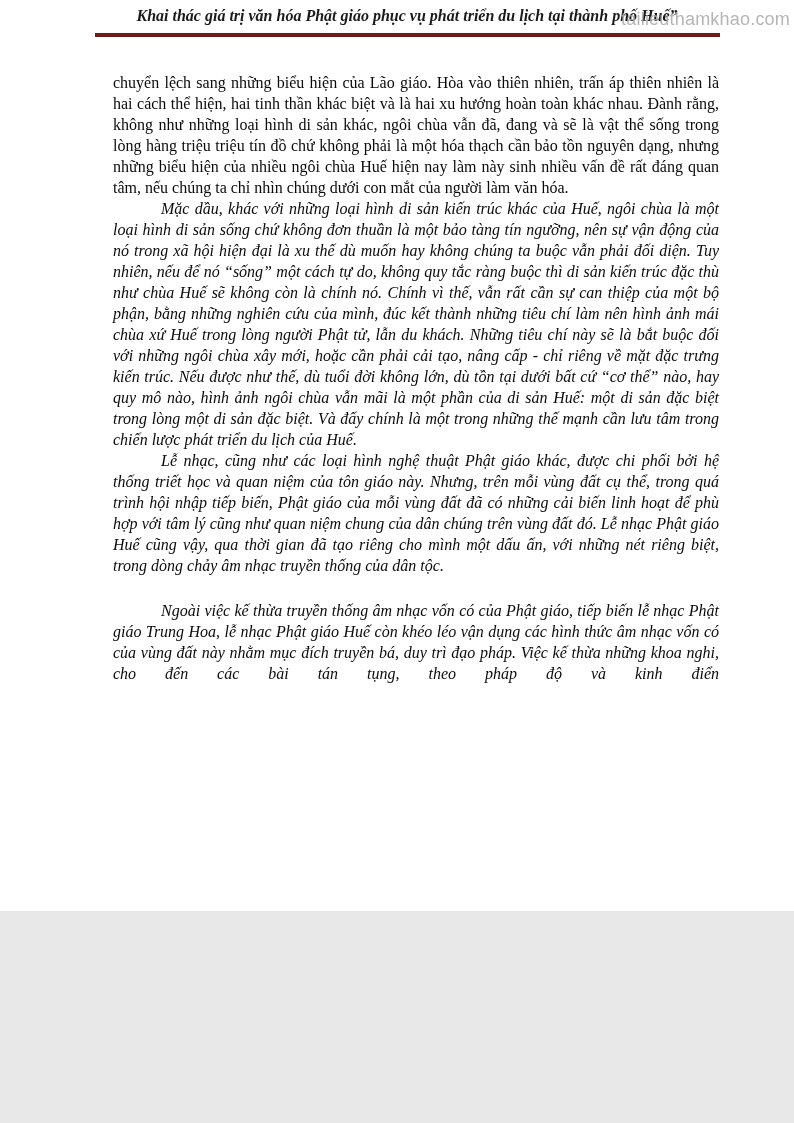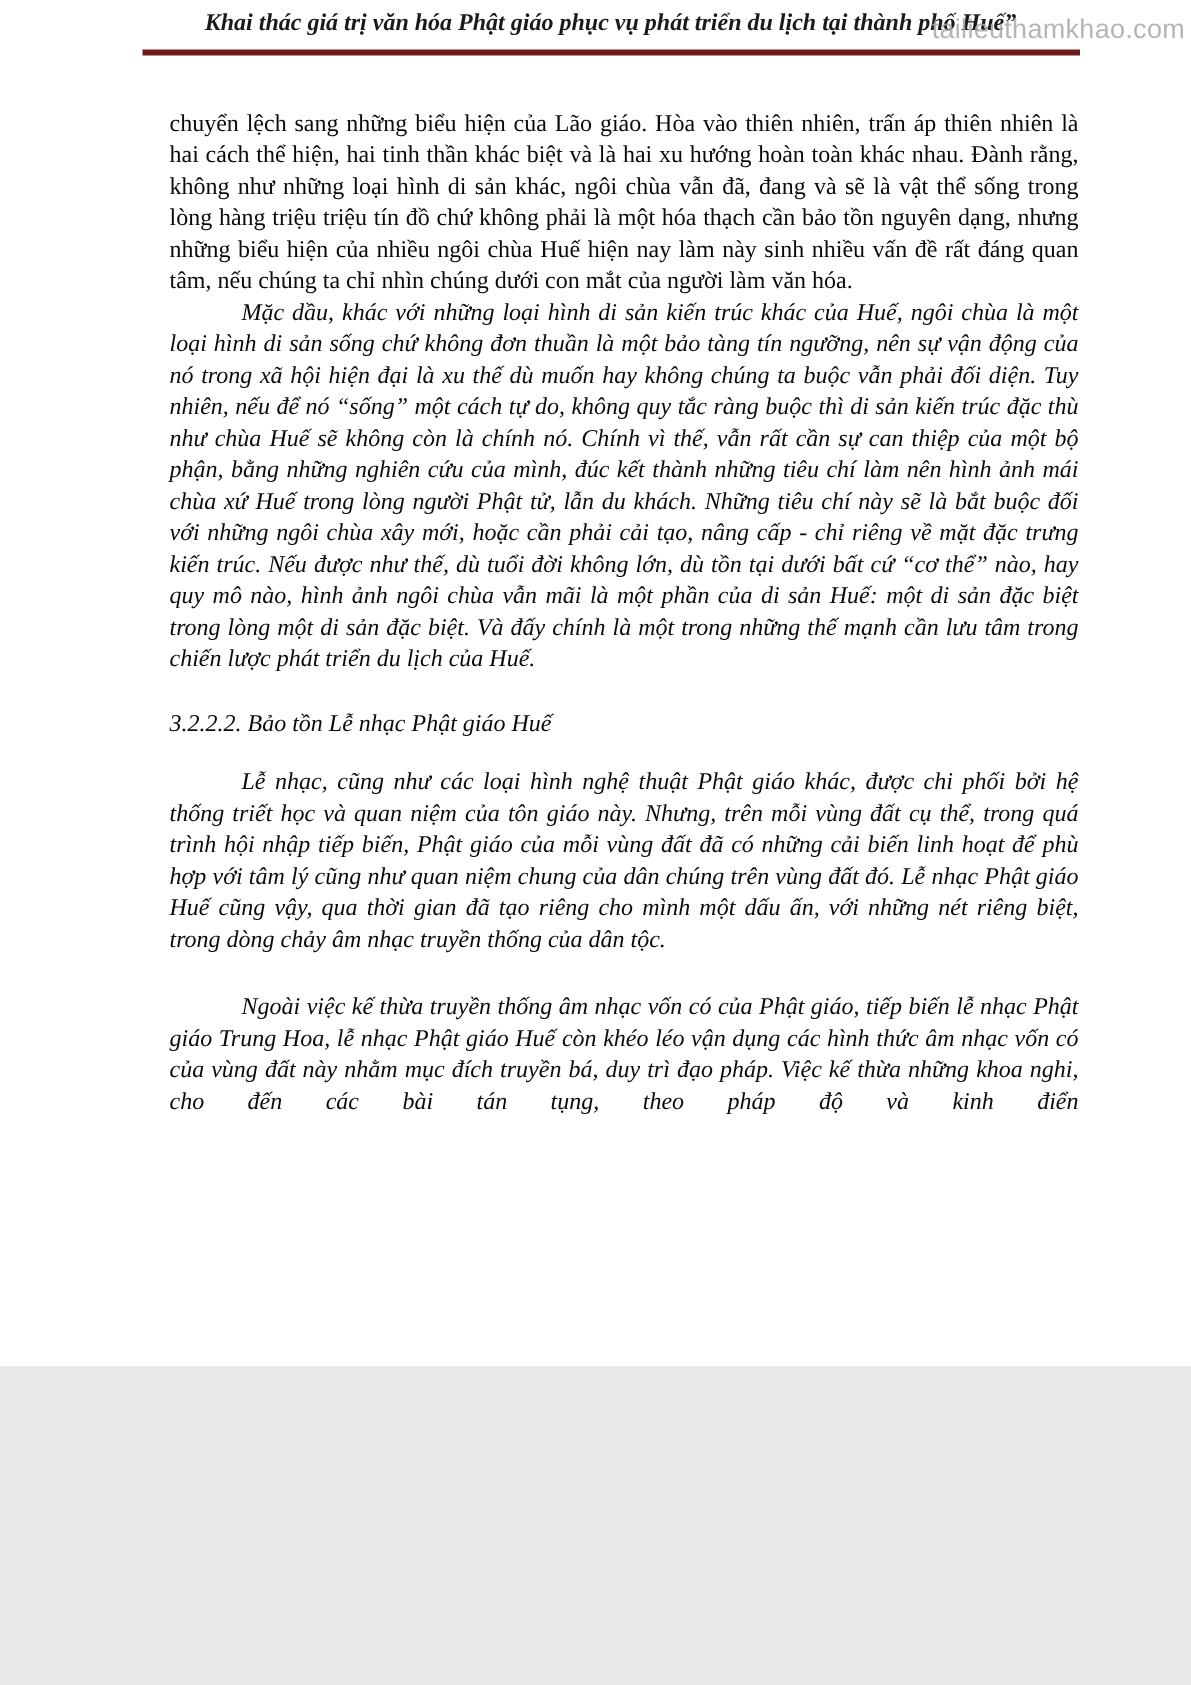--- a/index.html
+++ b/index.html
@@ -95,21 +95,20 @@
     <span class="header-title">Khai thác giá trị văn hóa Phật giáo phục vụ phát triển du lịch tại thành phố Huế”</span>
   </div>
 
   <div class="watermark">tailieuthamkhao.com</div>
 
   <div class="header-rule"></div>
 
   <div class="content">
     <p class="para">chuyển lệch sang những biểu hiện của Lão giáo. Hòa vào thiên nhiên, trấn áp thiên nhiên là hai cách thể hiện, hai tinh thần khác biệt và là hai xu hướng hoàn toàn khác nhau. Đành rằng, không như những loại hình di sản khác, ngôi chùa vẫn đã, đang và sẽ là vật thể sống trong lòng hàng triệu triệu tín đồ chứ không phải là một hóa thạch cần bảo tồn nguyên dạng, nhưng những biểu hiện của nhiều ngôi chùa Huế hiện nay làm này sinh nhiều vấn đề rất đáng quan tâm, nếu chúng ta chỉ nhìn chúng dưới con mắt của người làm văn hóa.</p>
     <p class="para indent">Mặc dầu, khác với những loại hình di sản kiến trúc khác của Huế, ngôi chùa là một loại hình di sản sống chứ không đơn thuần là một bảo tàng tín ngưỡng, nên sự vận động của nó trong xã hội hiện đại là xu thế dù muốn hay không chúng ta buộc vẫn phải đối diện. Tuy nhiên, nếu để nó “sống” một cách tự do, không quy tắc ràng buộc thì di sản kiến trúc đặc thù như chùa Huế sẽ không còn là chính nó. Chính vì thế, vẫn rất cần sự can thiệp của một bộ phận, bằng những nghiên cứu của mình, đúc kết thành những tiêu chí làm nên hình ảnh mái chùa xứ Huế trong lòng người Phật tử, lẫn du khách. Những tiêu chí này sẽ là bắt buộc đối với những ngôi chùa xây mới, hoặc cần phải cải tạo, nâng cấp - chỉ riêng về mặt đặc trưng kiến trúc. Nếu được như thế, dù tuổi đời không lớn, dù tồn tại dưới bất cứ “cơ thể” nào, hay quy mô nào, hình ảnh ngôi chùa vẫn mãi là một phần của di sản Huế: một di sản đặc biệt trong lòng một di sản đặc biệt. Và đấy chính là một trong những thế mạnh cần lưu tâm trong chiến lược phát triển du lịch của Huế.</p>
-    <h3 class="section-heading">3.2.2.2.  Bảo tồn Lễ nhạc Phật giáo Huế</h3>
     <p class="para indent">Lễ nhạc, cũng như các loại hình nghệ thuật Phật giáo khác, được chi phối bởi hệ thống triết học và quan niệm của tôn giáo này. Nhưng, trên mỗi vùng đất cụ thể, trong quá trình hội nhập tiếp biến, Phật giáo của mỗi vùng đất đã có những cải biến linh hoạt để phù hợp với tâm lý cũng như quan niệm chung của dân chúng trên vùng đất đó. Lễ nhạc Phật giáo Huế cũng vậy, qua thời gian đã tạo riêng cho mình một dấu ấn, với những nét riêng biệt, trong dòng chảy âm nhạc truyền thống của dân tộc.</p>
     <p class="para indent spaced last-cont">Ngoài việc kế thừa truyền thống âm nhạc vốn có của Phật giáo, tiếp biến lễ nhạc Phật giáo Trung Hoa, lễ nhạc Phật giáo Huế còn khéo léo vận dụng các hình thức âm nhạc vốn có của vùng đất này nhằm mục đích truyền bá, duy trì đạo pháp. Việc kế thừa những khoa nghi, cho đến các bài tán tụng, theo pháp độ và kinh điển</p>
   </div>
 
   <div class="footer-rule"></div>
 
   <div class="footer">
     <span>SV: Vũ Thị Ngọc Hà</span>
     <span>Page 67</span>
   </div>

